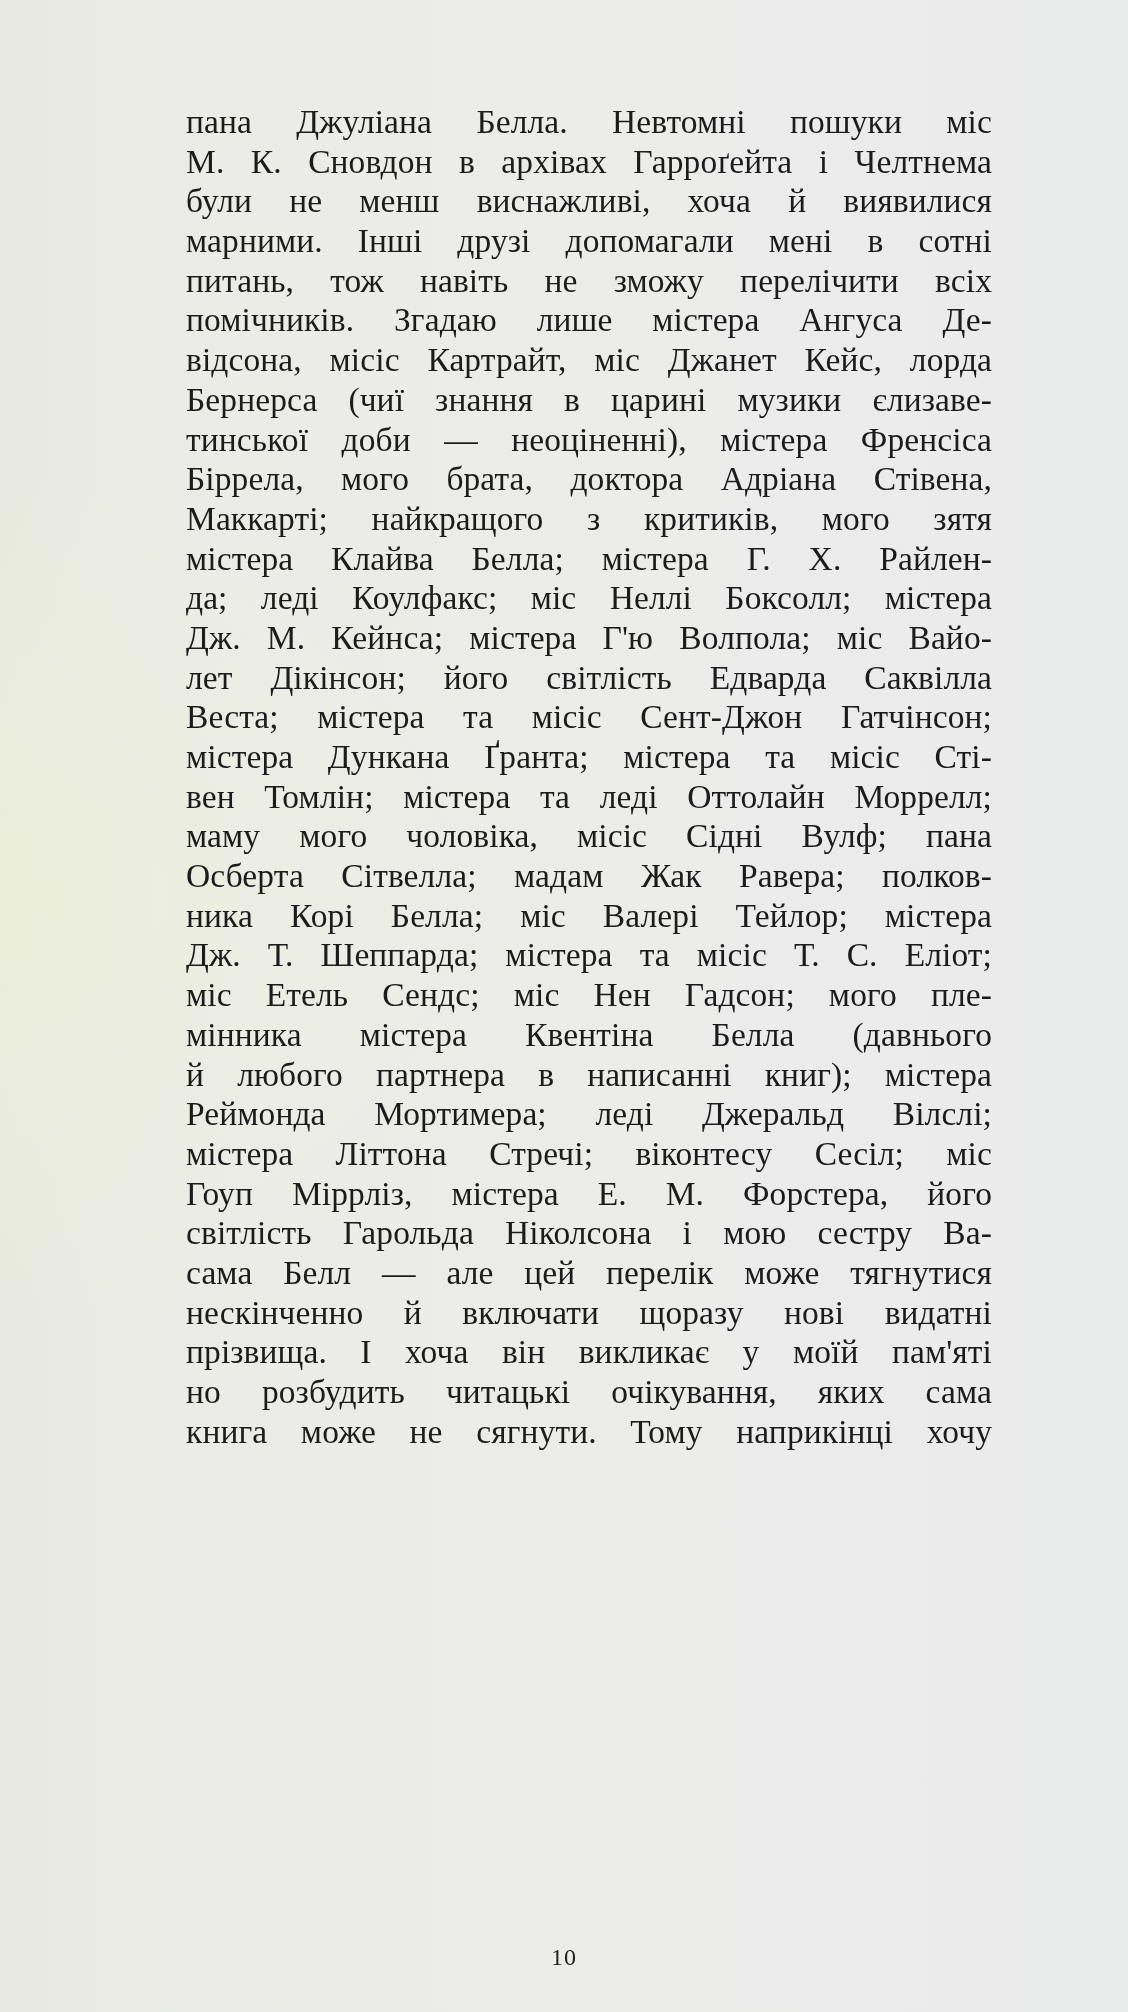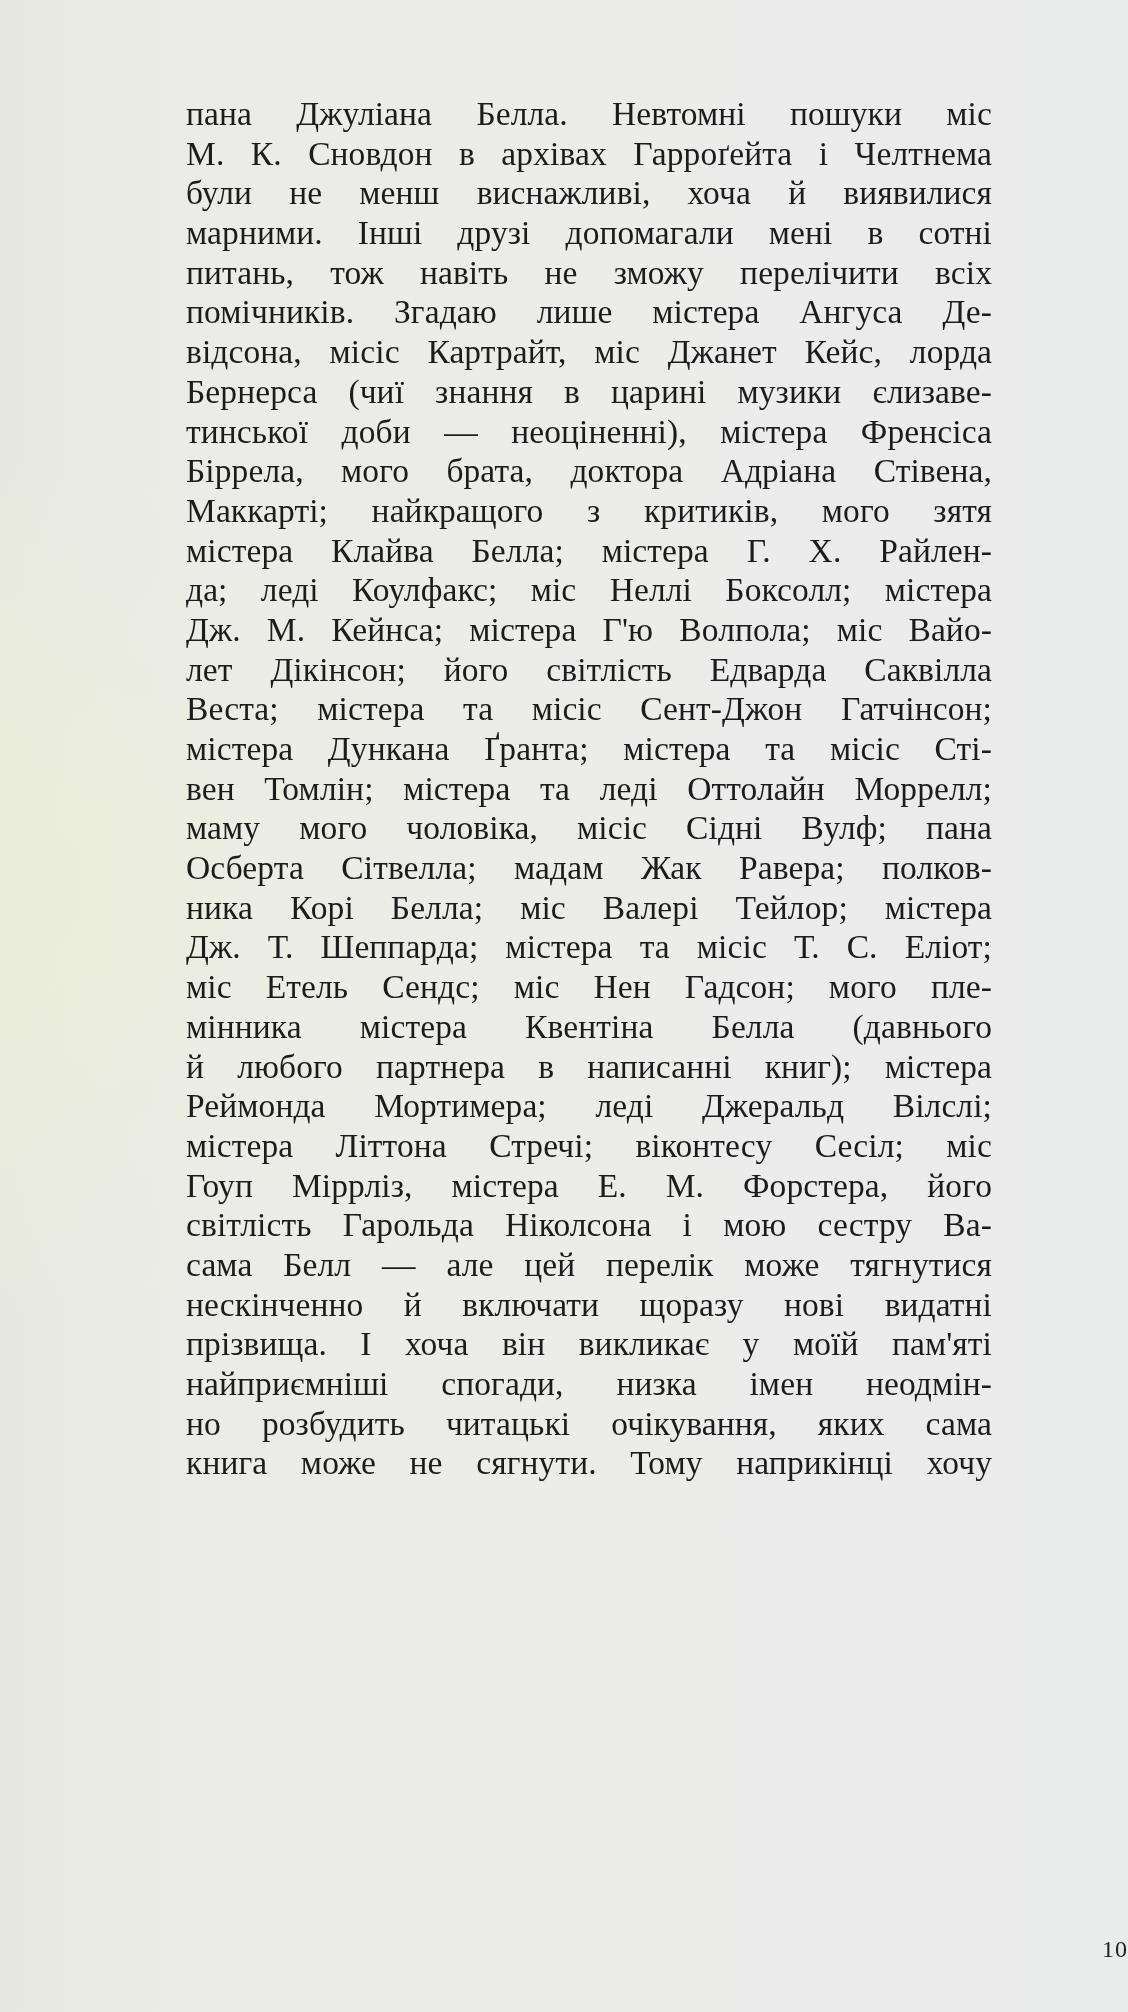--- a/index.html
+++ b/index.html
@@ -10,21 +10,21 @@
       width: 1128px;
       height: 2012px;
       overflow: hidden;
       background: linear-gradient(90deg, #e7e9df 0%, #e9ebe3 8%, #ebece8 20%, #ececeb 60%, #eaebeb 100%);
       position: relative;
       font-family: "Liberation Serif", "DejaVu Serif", serif;
       color: #1b1b1b;
     }
     .page {
       position: absolute;
-      left: 0; top: 0;
+      left: 0; top: 8px;
       width: 1128px;
       height: 1615px;
     }
     .shade {
       position: absolute;
       left: 0; top: 0; right: 0; bottom: 0;
       background: radial-gradient(ellipse at 0% 55%, rgba(238,240,214,0.55) 0%, rgba(238,240,214,0) 35%);
       pointer-events: none;
     }
     .text-block {
@@ -42,21 +42,21 @@
       text-align: justify;
       text-align-last: justify;
       letter-spacing: 0.1px;
       color: #1c1c1c;
     }
     .page-number {
       position: absolute;
       left: 0;
       width: 1128px;
       top: 1936px;
-      text-align: right;
+      text-align: center;
       font-size: 24px;
       letter-spacing: 1px;
       color: #222;
     }
   </style>
 </head>
 <body>
 
 <div class="page">
   <div class="shade"></div>
@@ -87,19 +87,18 @@
     <span class="line">міс Етель Сендс; міс Нен Гадсон; мого пле-</span>
     <span class="line">мінника містера Квентіна Белла (давнього</span>
     <span class="line">й любого партнера в написанні книг); містера</span>
     <span class="line">Реймонда Мортимера; леді Джеральд Вілслі;</span>
     <span class="line">містера Літтона Стречі; віконтесу Сесіл; міс</span>
     <span class="line">Гоуп Міррліз, містера Е. М. Форстера, його</span>
     <span class="line">світлість Гарольда Ніколсона і мою сестру Ва-</span>
     <span class="line">сама Белл — але цей перелік може тягнутися</span>
     <span class="line">нескінченно й включати щоразу нові видатні</span>
     <span class="line">прізвища. І хоча він викликає у моїй пам'яті</span>
-    <span class="line">найприємніші спогади, низка імен неодмін-</span>
     <span class="line">но розбудить читацькі очікування, яких сама</span>
     <span class="line">книга може не сягнути. Тому наприкінці хочу</span>
   </div>
 
   <div class="page-number">10</div>
 </div>
 
 </body></html>

